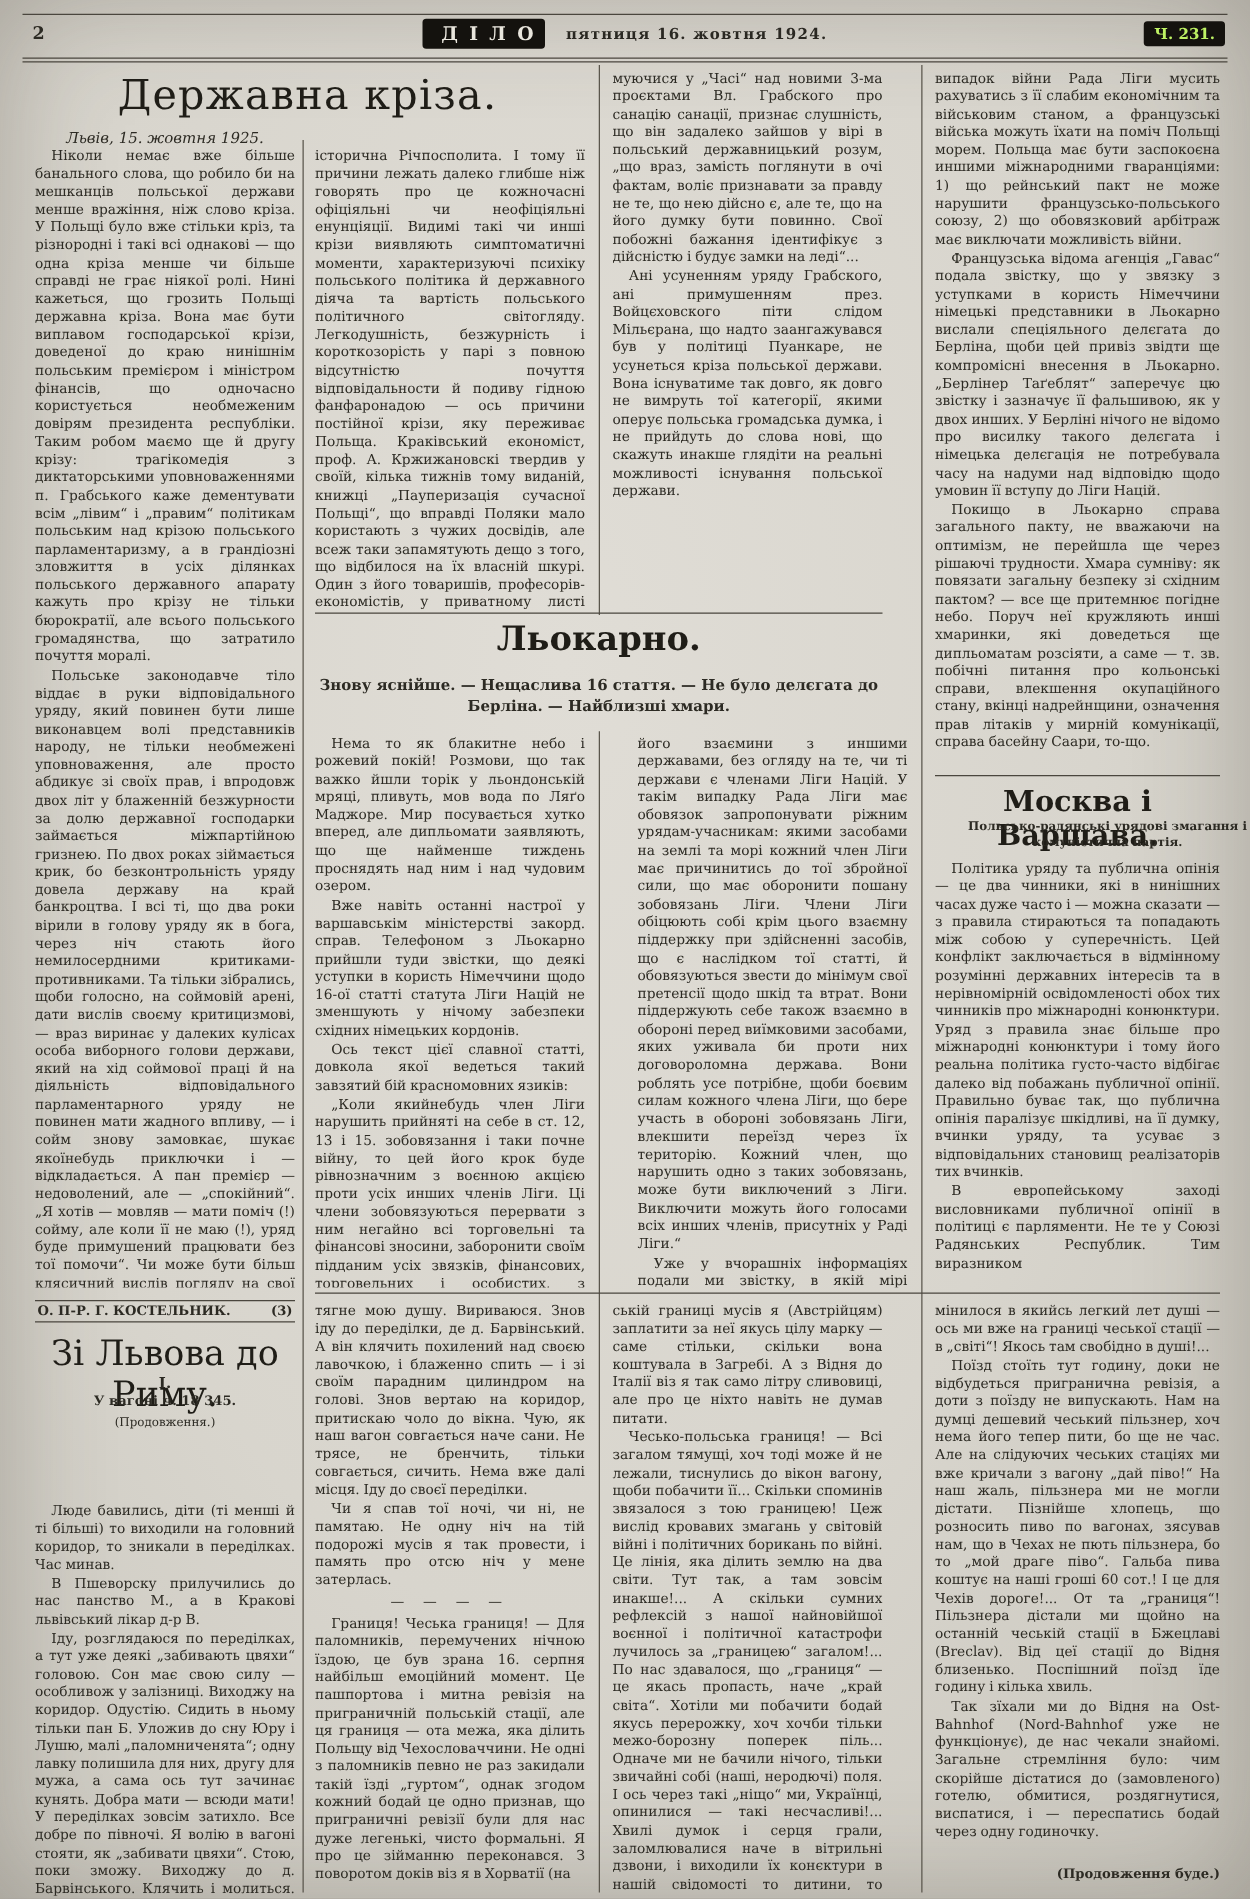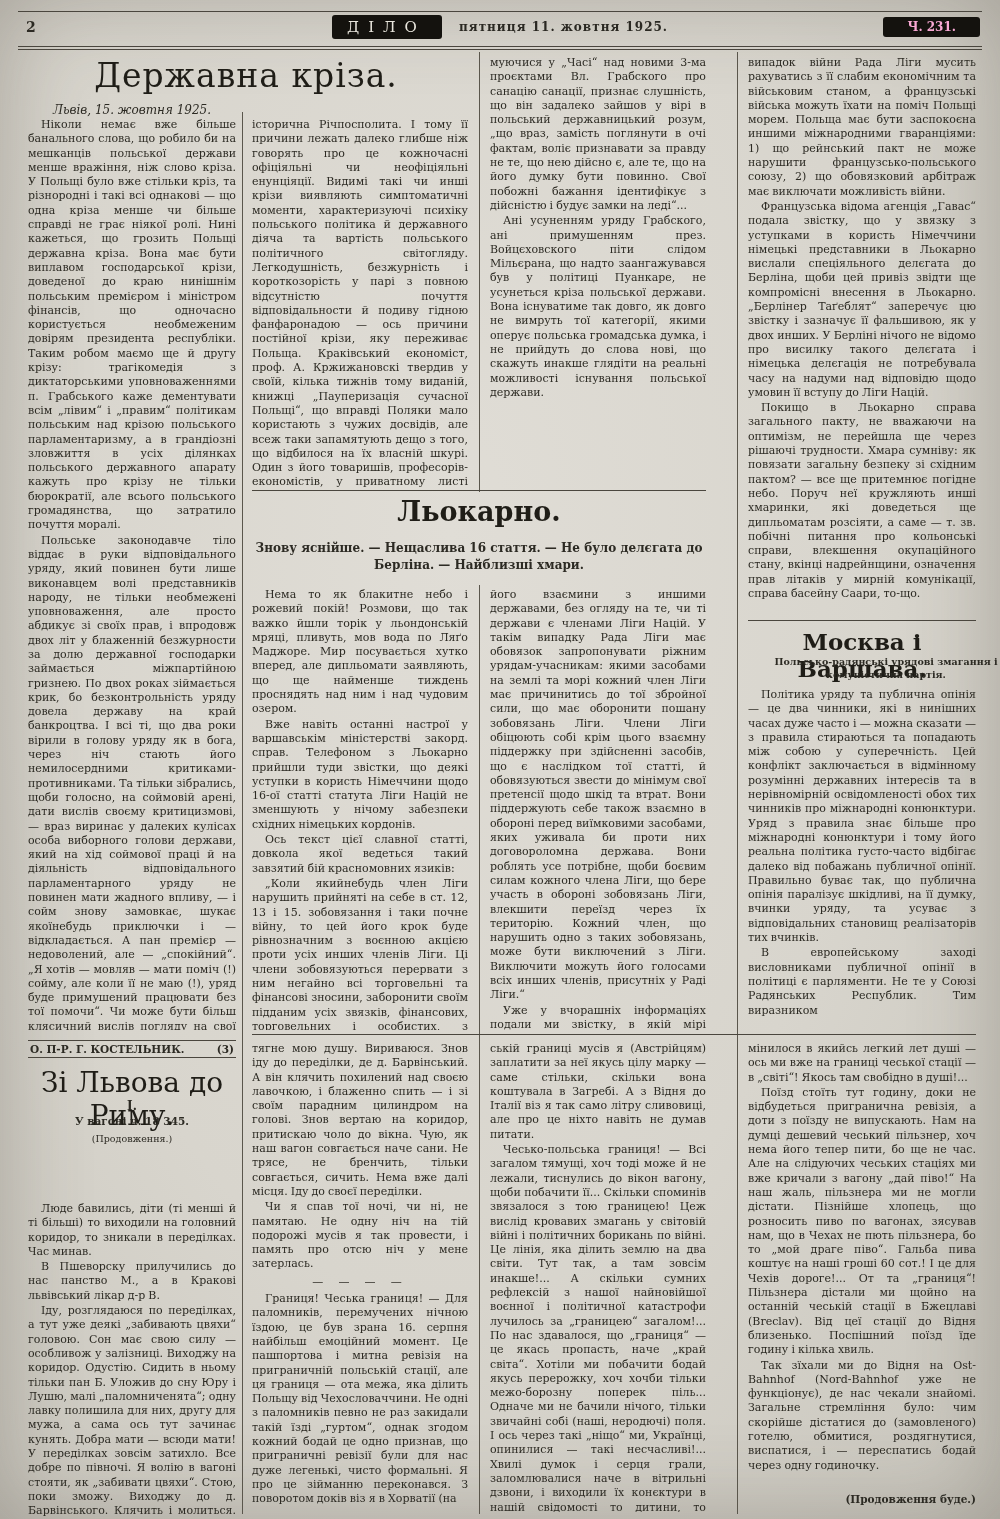--- a/index.html
+++ b/index.html
@@ -12,26 +12,26 @@
     color:#2c2a23;
     overflow:hidden;
   }
   .hrule { position:absolute; background:#4a463e; height:1px; }
   .vrule { position:absolute; background:#5a564c; width:1px; }
 
   
   .pagehead { position:absolute; left:20px; top:15px; width:960px; height:28px; }
   .pgnum { position:absolute; left:6px; top:4px; font-size:14px; font-weight:bold; }
   .mastwrap { position:absolute; left:0; right:0; top:0; text-align:center; }
-  .mast-badge { display:inline-block; background:#14120e; color:#e9e6dd; font-weight:normal;
-    font-size:15px; letter-spacing:9px; padding:3px 16px 3px 15px; border-radius:3px; vertical-align:middle; }
+  .mast-badge { display:inline-block; background:#14120e; color:#e9e6dd; font-weight:bold;
+    font-size:15px; letter-spacing:9px; padding:3px 0 3px 15px; border-radius:3px; vertical-align:middle; }
   .mast-date { display:inline-block; margin-left:12px; font-weight:bold; font-size:12px;
     letter-spacing:1px; color:#2a2822; vertical-align:middle; }
-  .issue-badge { position:absolute; right:0; top:2px; background:#14120e; color:#f9a8d4;
-    font-weight:bold; font-size:12px; padding:3px 24px; border-radius:3px; }
+  .issue-badge { position:absolute; right:0; top:2px; background:#14120e; color:#bef264;
+    font-weight:bold; font-size:12px; padding:3px 8px; border-radius:3px; }
 
   
   .dk-title { position:absolute; left:28px; top:56px; width:436px; text-align:center;
     font-size:33px; font-weight:400; letter-spacing:1px; color:#1f1d17; }
   .dk-dateline { position:absolute; left:28px; top:103px; width:208px; text-align:center;
     font-style:italic; font-size:12px; }
   .lo-title { position:absolute; left:252px; top:496px; width:454px; text-align:center;
     font-size:27px; font-weight:700; color:#1f1d17; }
   .lo-sub { position:absolute; left:252px; top:540px; width:454px; text-align:center;
     font-size:12px; font-weight:700; line-height:1.4; }
@@ -65,21 +65,21 @@
 <div class="page">
 
   <div class="hrule" style="left:18px; top:11px; width:964px;"></div>
   <div class="hrule" style="left:18px; top:46px; width:964px;"></div>
   <div class="hrule" style="left:18px; top:49px; width:964px;"></div>
 
   <div class="pagehead">
     <span class="pgnum">2</span>
     <div class="mastwrap">
       <span class="mast-badge">ДІЛО</span>
-      <span class="mast-date">пятниця 11. жовтня 1925.</span>
+      <span class="mast-date">пятниця 16. жовтня 1924.</span>
     </div>
     <span class="issue-badge">Ч. 231.</span>
   </div>
 
   <div class="vrule" style="left:242px; top:112px; height:1402px;"></div>
   <div class="vrule" style="left:479px; top:52px; height:440px;"></div>
   <div class="vrule" style="left:479px; top:585px; height:929px;"></div>
   <div class="vrule" style="left:737px; top:52px; height:1462px;"></div>
 
   <h1 class="dk-title">Державна кріза.</h1>
@@ -110,21 +110,21 @@
   <h2 class="lo-title">Льокарно.</h2>
   <div class="lo-sub">Знову яснійше. — Нещаслива 16 стаття. — Не було делєгата до Берліна. — Найблизші хмари.</div>
 
   <div class="txt" style="left:252px; top:588px; width:216px; height:442px;">
     <p>Нема то як блакитне небо і рожевий покій! Розмови, що так важко йшли торік у льондонській мряці, пливуть, мов вода по Ляґо Маджоре. Мир посувається хутко вперед, але дипльомати заявляють, що ще найменше тиждень проснядять над ним і над чудовим озером.</p>
     <p>Вже навіть останні настрої у варшавськім міністерстві закорд. справ. Телефоном з Льокарно прийшли туди звістки, що деякі уступки в користь Німеччини щодо 16-ої статті статута Ліги Націй не зменшують у нічому забезпеки східних німецьких кордонів.</p>
     <p>Ось текст цієї славної статті, довкола якої ведеться такий завзятий бій красномовних язиків:</p>
     <p>„Коли якийнебудь член Ліги нарушить прийняті на себе в ст. 12, 13 і 15. зобовязання і таки почне війну, то цей його крок буде рівнозначним з воєнною акцією проти усіх инших членів Ліги. Ці члени зобовязуються перервати з ним негайно всі торговельні та фінансові зносини, заборонити своїм підданим усіх звязків, фінансових, торговельних і особистих, з підданими тої договороломної держави і перервати всякі</p>
   </div>
 
-  <div class="txt" style="left:490px; top:588px; width:216px; height:442px;">
+  <div class="txt" style="left:510px; top:588px; width:216px; height:442px;">
     <p class="noindent">його взаємини з иншими державами, без огляду на те, чи ті держави є членами Ліги Націй. У такім випадку Рада Ліги має обовязок запропонувати ріжним урядам-учасникам: якими засобами на землі та морі кожний член Ліги має причинитись до тої збройної сили, що має оборонити пошану зобовязань Ліги. Члени Ліги обіцюють собі крім цього взаємну піддержку при здійсненні засобів, що є наслідком тої статті, й обовязуються звести до мінімум свої претенсії щодо шкід та втрат. Вони піддержують себе також взаємно в обороні перед виїмковими засобами, яких уживала би проти них договороломна держава. Вони роблять усе потрібне, щоби боєвим силам кожного члена Ліги, що бере участь в обороні зобовязань Ліги, влекшити переїзд через їх територію. Кожний член, що нарушить одно з таких зобовязань, може бути виключений з Ліги. Виключити можуть його голосами всіх инших членів, присутніх у Раді Ліги.“</p>
     <p>Уже у вчорашніх інформаціях подали ми звістку, в якій мірі Німеччина згодилась на цю статтю. На</p>
   </div>
 
   <div class="hrule" style="left:748px; top:620px; width:228px;"></div>
   <h2 class="mv-title">Москва і Варшава.</h2>
   <div class="mv-sub">Польсько-радянські урядові змагання і комуністична партія.</div>
 
   <div class="txt" style="left:748px; top:688px; width:228px; height:342px;">
     <p>Політика уряду та публична опінія — це два чинники, які в нинішних часах дуже часто і — можна сказати — з правила стираються та попадають між собою у суперечність. Цей конфлікт заключається в відмінному розумінні державних інтересів та в нерівномірній освідомленості обох тих чинників про міжнародні конюнктури. Уряд з правила знає більше про міжнародні конюнктури і тому його реальна політика густо-часто відбігає далеко від побажань публичної опінії. Правильно буває так, що публична опінія паралізує шкідливі, на її думку, вчинки уряду, та усуває з відповідальних становищ реалізаторів тих вчинків.</p>

